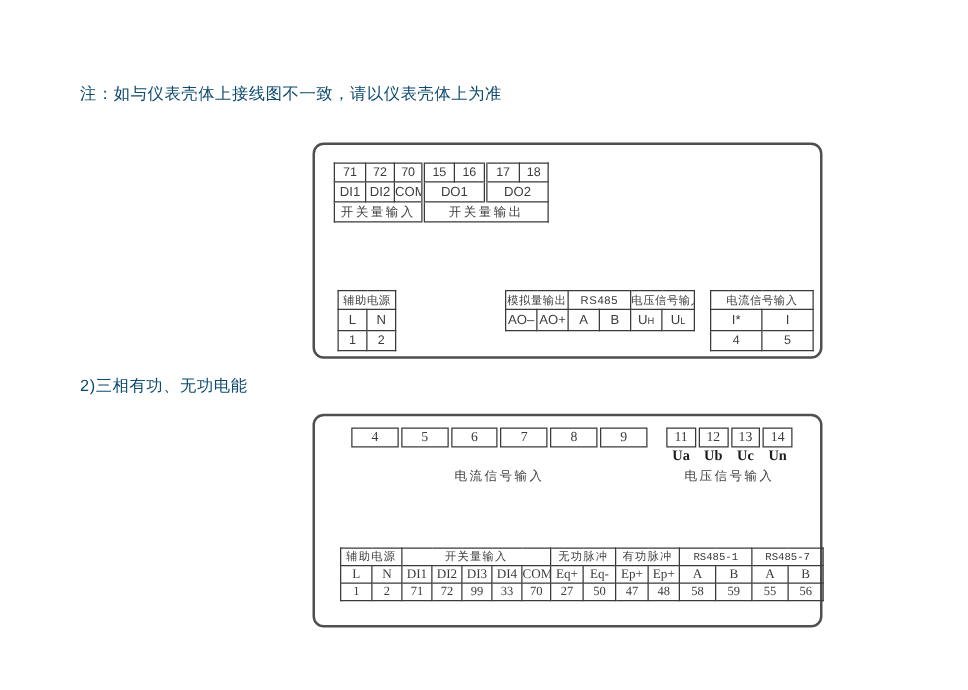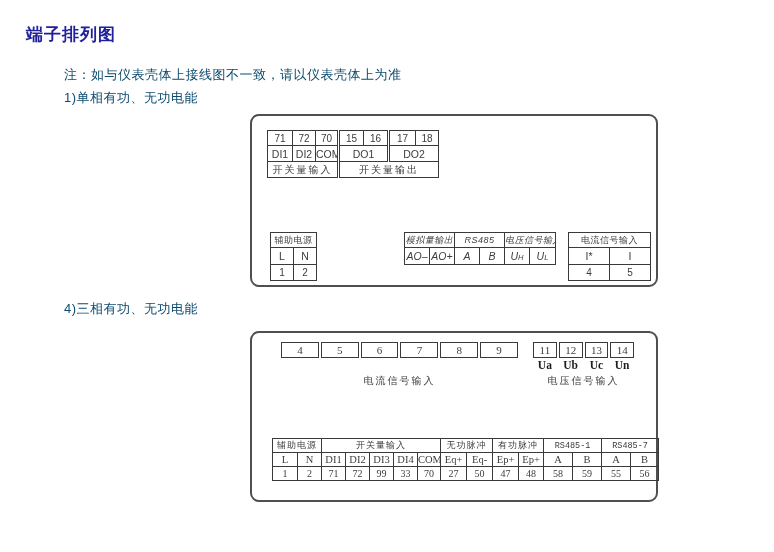--- a/index.html
+++ b/index.html
@@ -25,21 +25,21 @@
 
   
   #t-io { left:15px; top:14px; width:171px; }
   #t-io .r-num td { height:15px; font-size:10px; }
   #t-io .r-sig td { height:16px; font-size:10.5px; }
   #t-io .r-grp td { height:16px; font-size:10px; letter-spacing:2px; }
 
   
   .bt { top:116px; }
   #t-aux { left:18px;  width:46px; }
-  #t-mid { left:152px; width:151px;font-style:italic; }
+  #t-mid { left:152px; width:151px; }
   #t-cur { left:316px; width:82px; }
   .bt .r-hdr td { height:15px; font-size:9px;  letter-spacing:0.5px; }
   .bt .r-sig td { height:17px; font-size:10.5px; }
   .bt .r-num td { height:16px; font-size:10px; }
   .sub { font-size:7.5px; }
 
   
   .strip { position:absolute; }
   #strip-i { left:29px;  top:9px; width:237px; }
   #strip-u { left:281px; top:9px; width:101px; }
@@ -58,23 +58,21 @@
   #t-bottom .r-hdr td { height:13px; font-size:9px; letter-spacing:1px; }
   #t-bottom .r-hdr td.rs { font-size:8.5px; letter-spacing:0; font-family:"Liberation Mono","DejaVu Sans Mono",monospace; }
   #t-bottom .r-sig td { height:14px; font-family:"Liberation Serif","DejaVu Serif",serif; font-size:10.5px; }
   #t-bottom .r-num td { height:14px; font-family:"Liberation Serif","DejaVu Serif",serif; font-size:10px; }
 </style>
 </head>
 <body>
 
 <div class="page">
 
-  <div class="abs title">端子排列图</div>
   <div class="abs bodyline" id="note">注：如与仪表壳体上接线图不一致，请以仪表壳体上为准</div>
-  <div class="abs bodyline" id="sec1">1)单相有功、无功电能</div>
 
   <div class="panel" id="panel1">
 
     <table id="t-io">
       <colgroup>
           <col style="width:25px">
           <col style="width:23px">
           <col style="width:23px">
           <col style="width:25px">
           <col style="width:25px">
@@ -165,21 +163,21 @@
         <td>I</td>
       </tr>
       <tr class="r-num">
         <td>4</td>
         <td>5</td>
       </tr>
     </tbody>
       </table>
   </div>
 
-  <div class="abs bodyline" id="sec2">4)三相有功、无功电能</div>
+  <div class="abs bodyline" id="sec2">2)三相有功、无功电能</div>
 
   <div class="panel" id="panel2">
 
     <div class="strip" id="strip-i">
       <div class="strip-boxes">
         <div>4</div>
         <div>5</div>
         <div>6</div>
         <div>7</div>
         <div>8</div>

